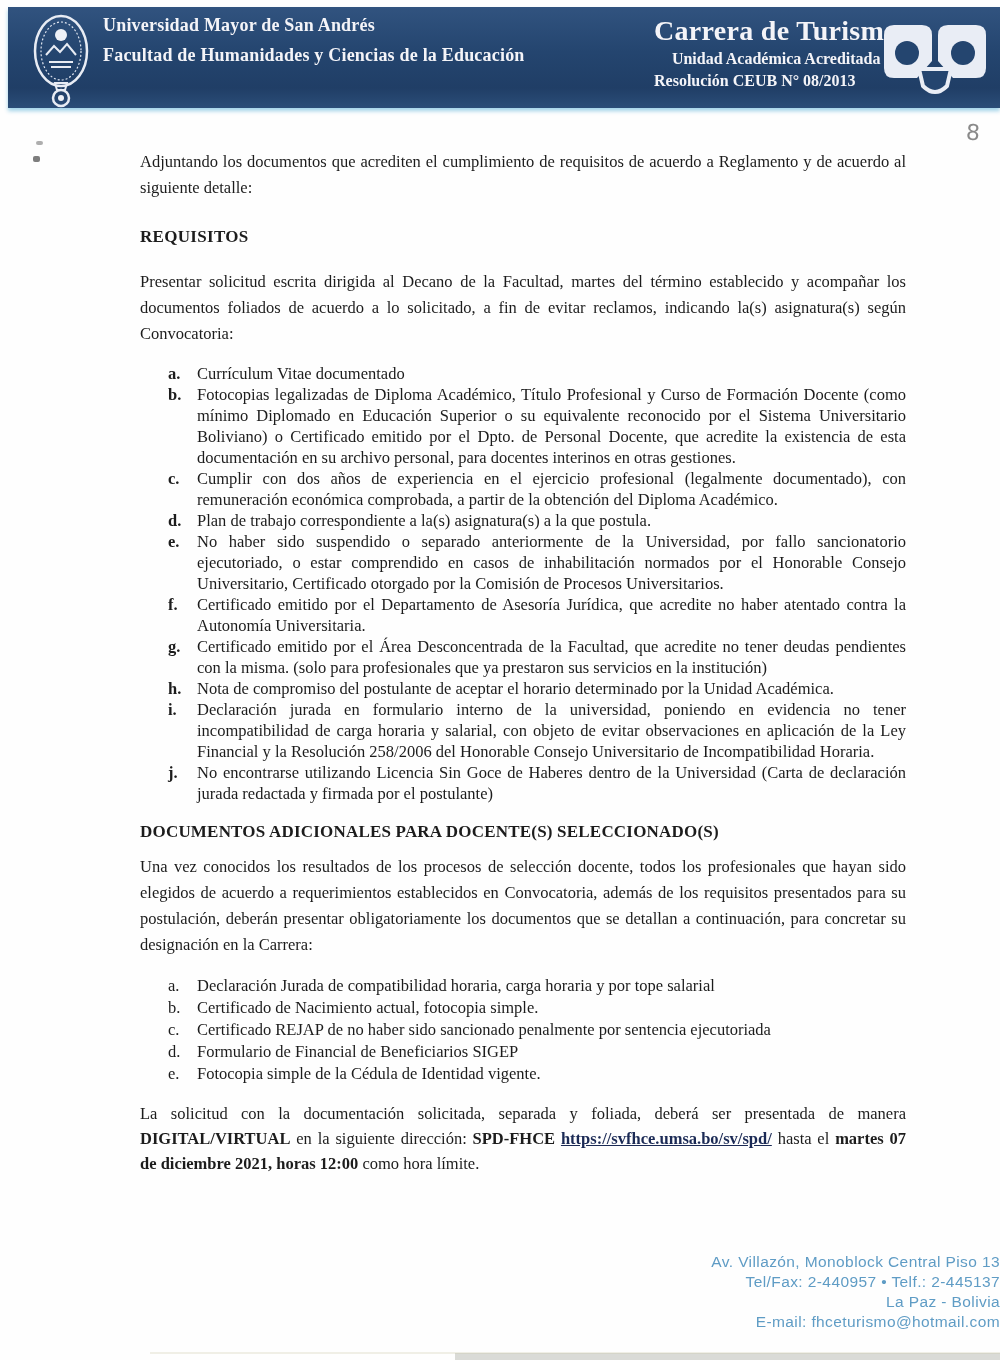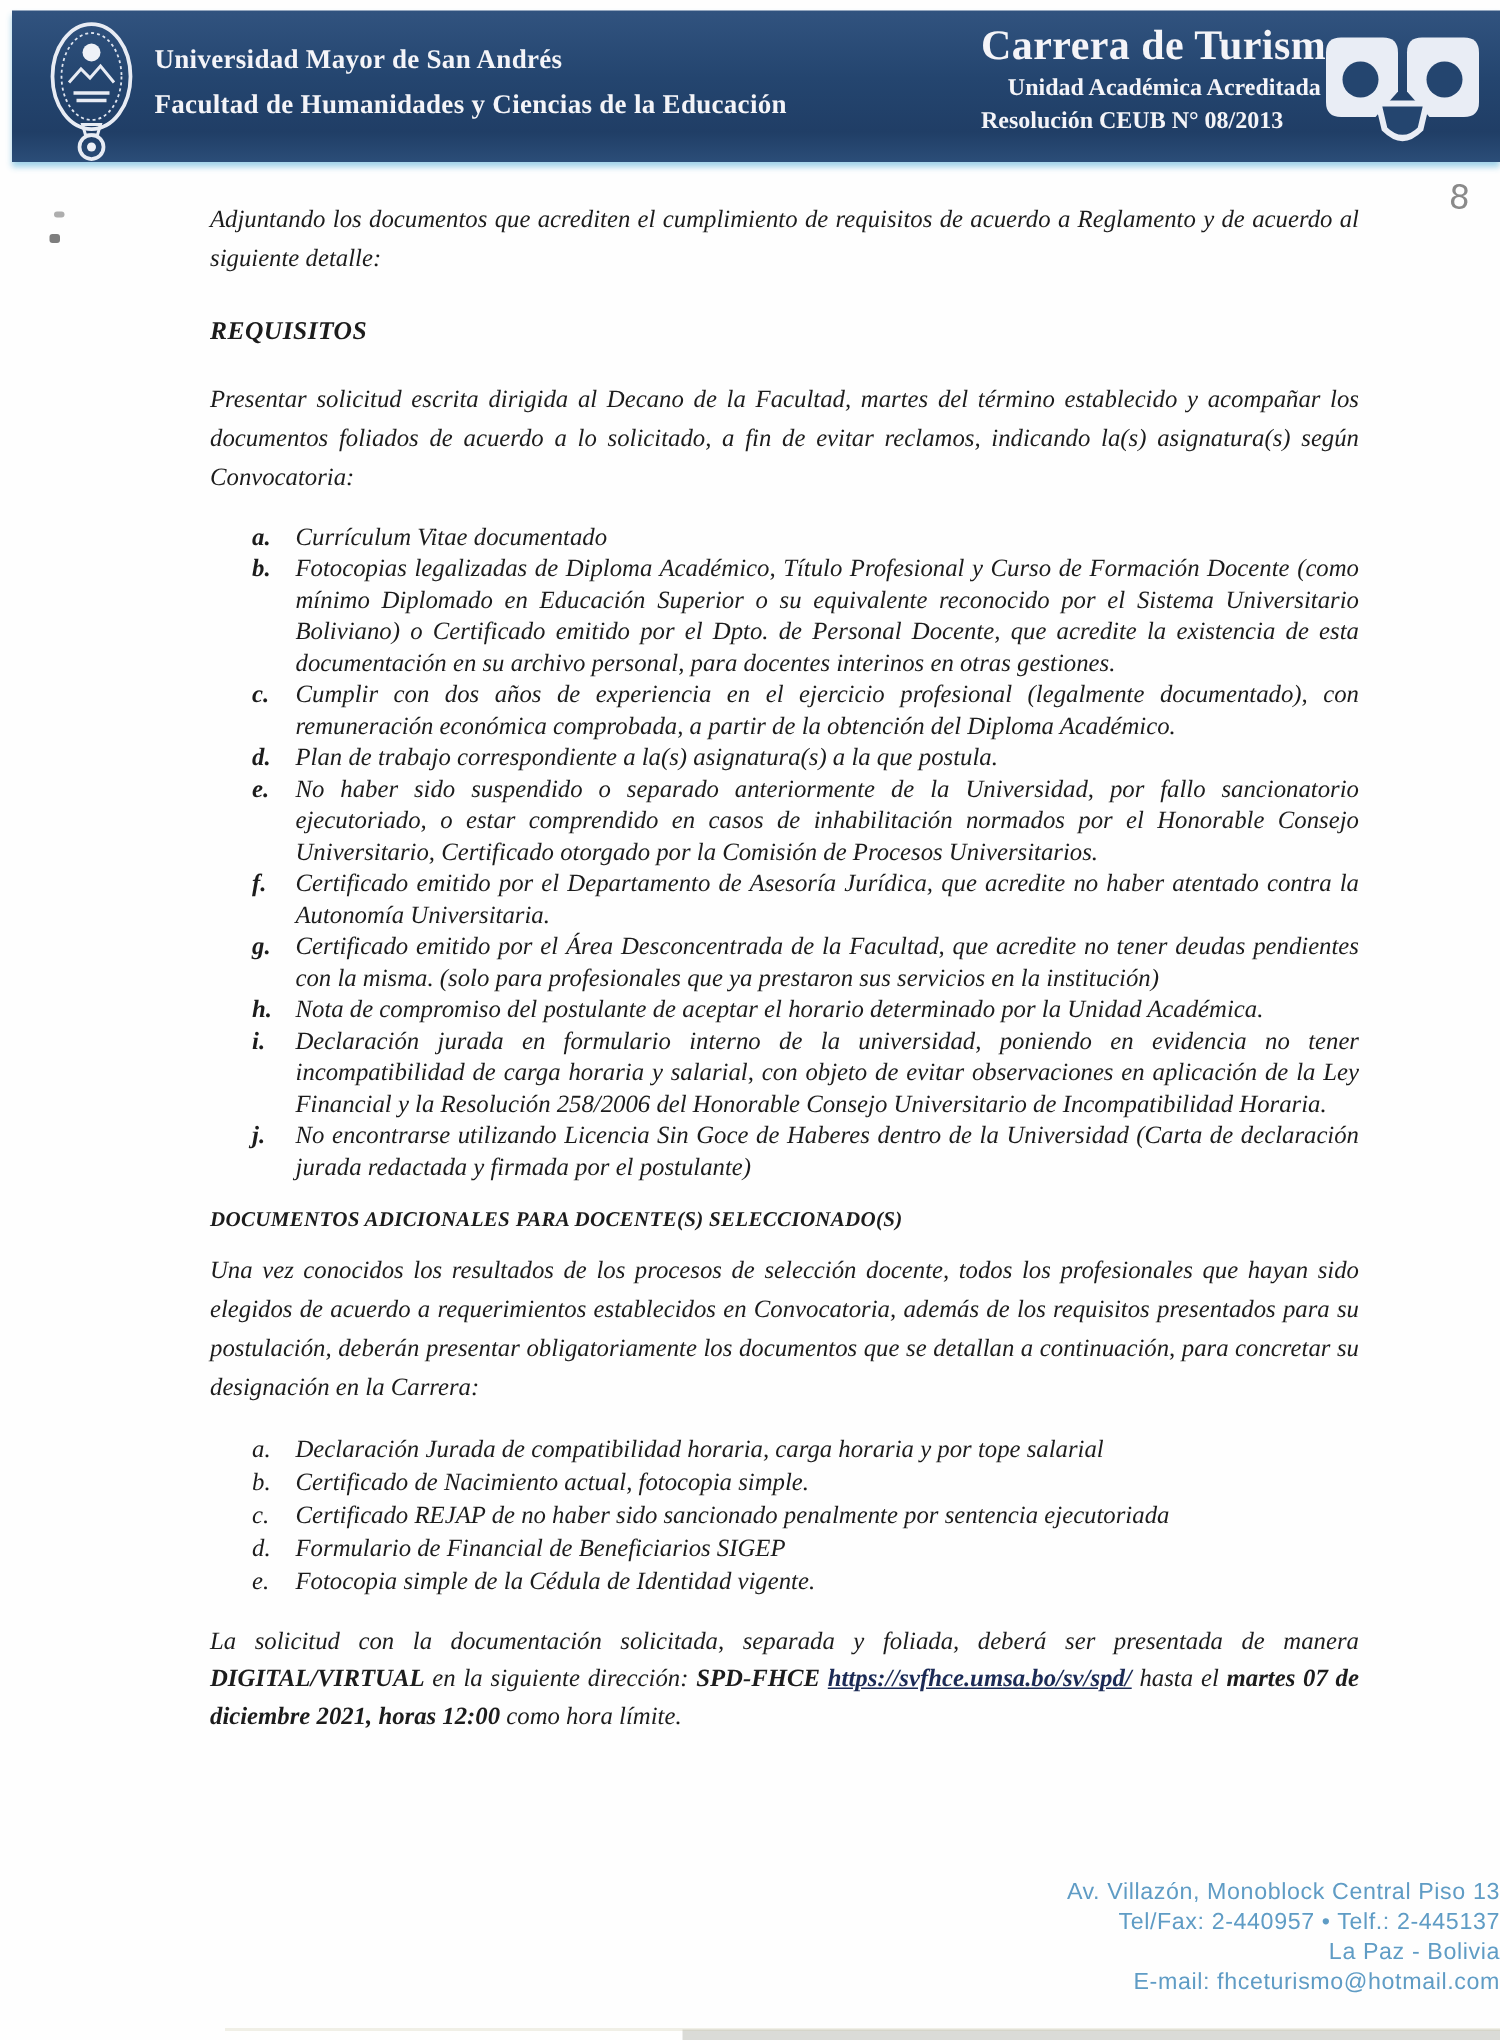--- a/index.html
+++ b/index.html
@@ -5,42 +5,42 @@
   html,body{margin:0;padding:0;background:#ffffff;}
   .page{position:relative;width:1000px;height:1360px;background:#fefefe;overflow:hidden;
         font-family:"Liberation Serif", serif;color:#1c1c1c;}
 
   
   .banner{position:absolute;top:7px;left:8px;right:0;height:101px;
           background:linear-gradient(180deg,#31537f 0%,#24456f 45%,#203e66 80%,#2b4d78 100%);
           box-shadow:0 3px 4px rgba(150,205,230,.9);}
   .banner-inner{position:relative;width:100%;height:100%;}
   .seal{position:absolute;left:16px;top:4px;}
-  .hdr-left{position:absolute;left:95px;top:22px;color:#f4f4f8;}
+  .hdr-left{position:absolute;left:95px;top:8px;color:#f4f4f8;}
   .hdr-univ{font-size:18px;font-weight:bold;letter-spacing:.2px;}
   .hdr-fac{font-size:18px;font-weight:bold;margin-top:9px;letter-spacing:.2px;}
   .hdr-right{position:absolute;left:646px;top:8px;color:#f4f4f8;}
   .hdr-prog{font-size:28px;font-weight:bold;letter-spacing:.3px;}
   .hdr-acc{font-size:16px;font-weight:bold;margin-top:3px;text-align:center;}
   .hdr-res{font-size:16px;font-weight:bold;margin-top:4px;}
   .masks{position:absolute;right:8px;top:10px;}
 
   
   .page-number{position:absolute;left:966px;top:120px;font-family:"DejaVu Sans",sans-serif;
                font-size:22px;color:#8a8a8a;transform:rotate(4deg);}
   .speck1{position:absolute;left:36px;top:141px;width:7px;height:4px;background:#9a9a9a;border-radius:2px;opacity:.8;}
   .speck2{position:absolute;left:33px;top:156px;width:7px;height:6px;background:#7e7e7e;border-radius:2px;}
   .scan-strip{position:absolute;left:455px;right:0;bottom:0;height:7px;background:#7d8272;opacity:.28;}
   .scan-strip2{position:absolute;left:150px;right:0;bottom:6px;height:2px;background:#c9c2a0;opacity:.25;}
 
   
-  .content{position:absolute;left:140px;top:116px;width:766px;font-style:italic;}
+  .content{position:absolute;left:140px;top:132px;width:766px;}
   .para{font-size:16.5px;line-height:26px;text-align:justify;}
   .h-req{font-size:17px;font-weight:bold;margin-top:26px;letter-spacing:.3px;}
-  .h-add{font-size:14px;font-weight:bold;margin-top:18px;letter-spacing:.2px;}
+  .h-add{font-size:17px;font-weight:bold;margin-top:18px;letter-spacing:.2px;}
   .p2{margin-top:22px;}
   .p3{margin-top:12px;}
 
   .list1{margin-top:12px;}
   .list2{margin-top:10px;}
   .item{position:relative;padding-left:57px;font-size:16.5px;line-height:21px;text-align:justify;}
   .list2 .item{line-height:22px;}
   .item .lbl{position:absolute;left:28px;top:0;font-weight:bold;}
   .list2 .item .lbl{font-weight:normal;}
 

